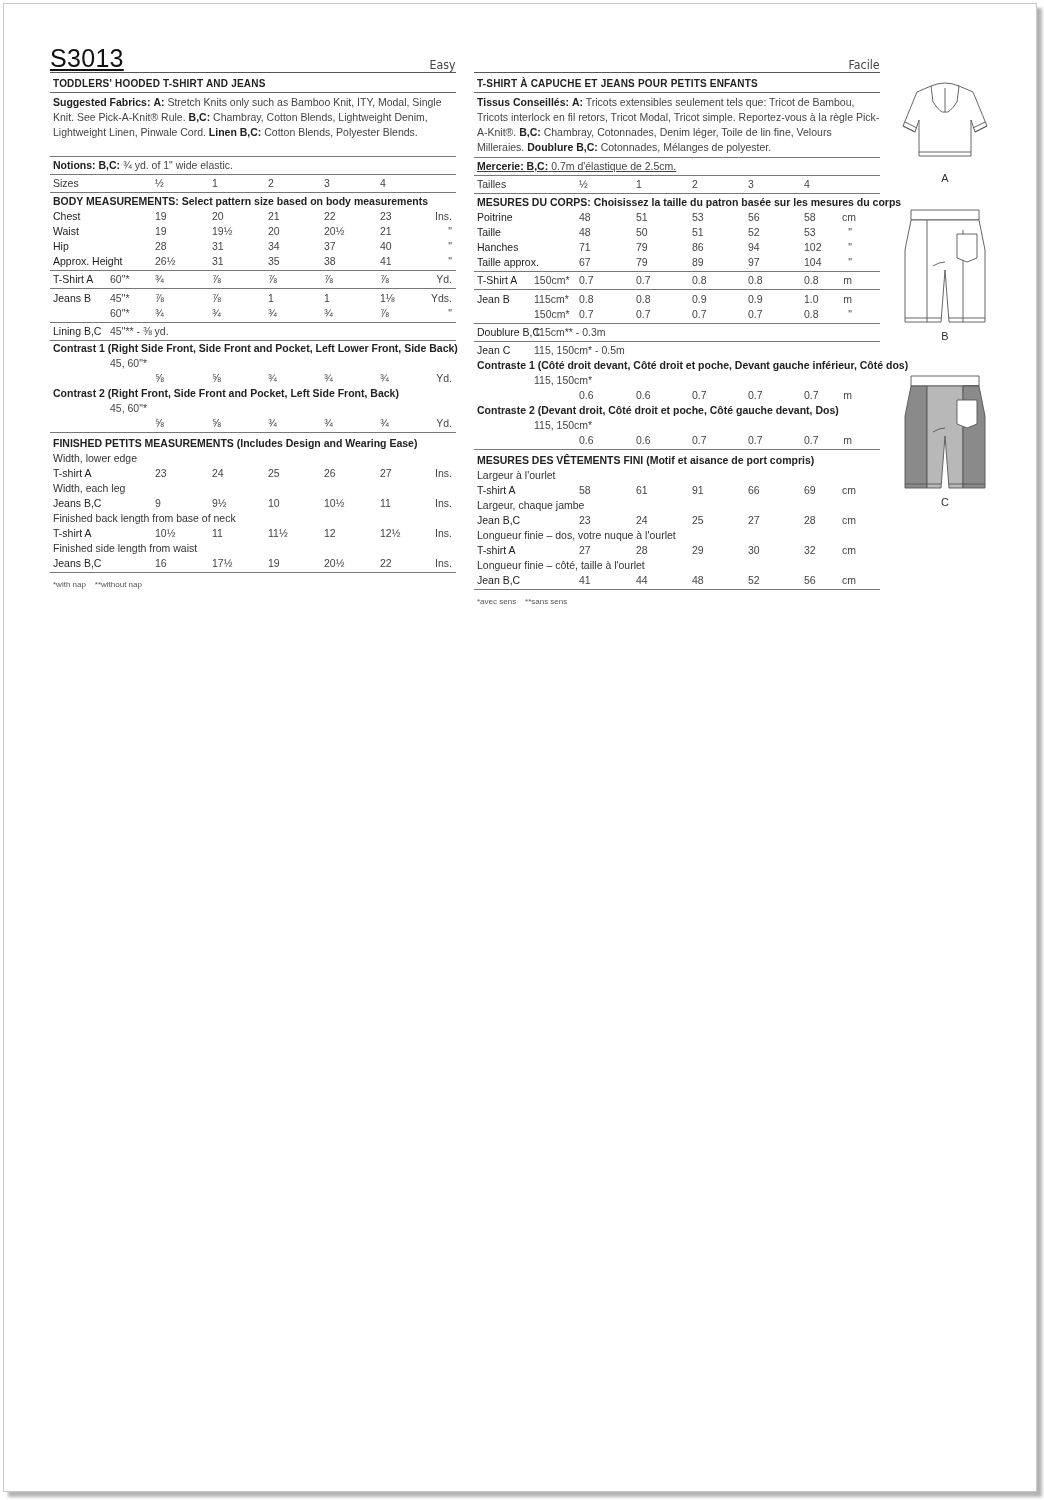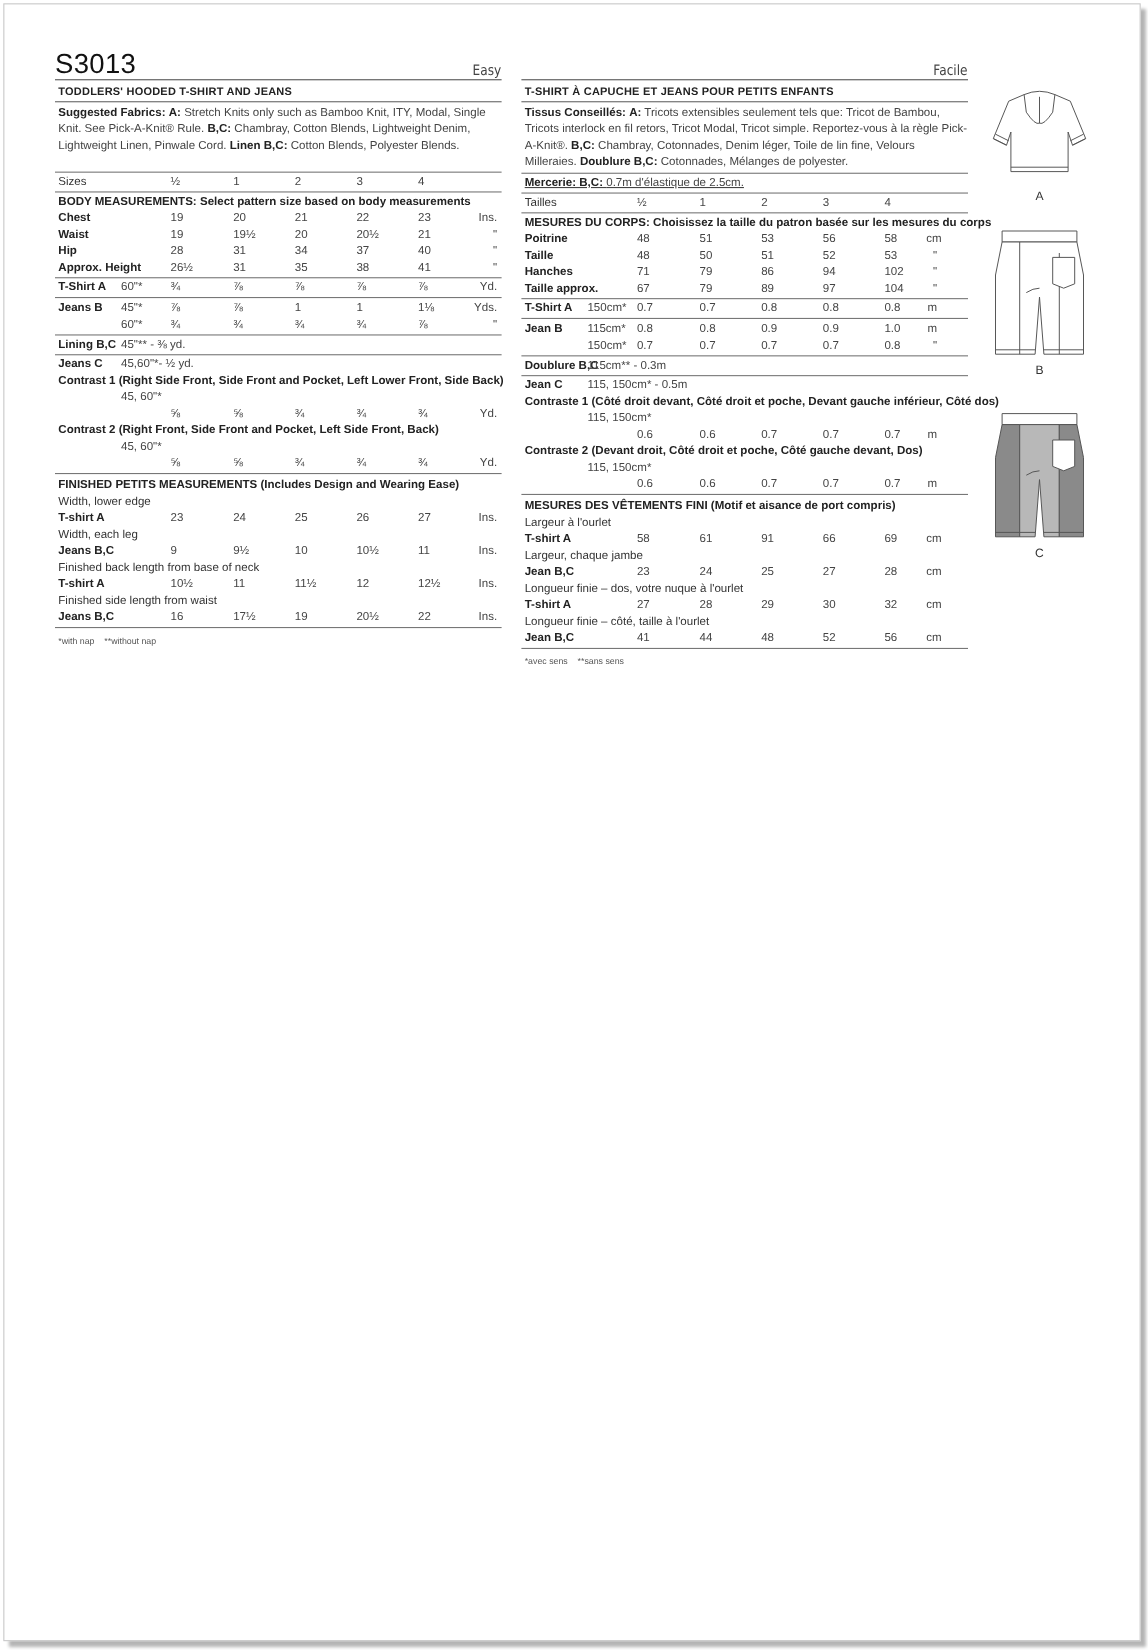--- a/index.html
+++ b/index.html
@@ -4,28 +4,28 @@
 <style>
   html, body { margin:0; padding:0; }
   body { width:1044px; height:1500px; background:#ffffff; position:relative; overflow:hidden;
          font-family:"Liberation Sans Narrow","Liberation Sans", sans-serif; color:#333; }
   .page { position:absolute; left:3px; top:3px; width:1032px; height:1487px; background:#fff;
           border:1px solid #c8c8c8; box-shadow: 5px 5px 3px #b4b4b4; }
   .col { position:absolute; top:44px; width:406px; font-size:10.5px; line-height:15px; }
   .col.en { left:50px; }
   .col.fr { left:474px; }
   .hdr { position:relative; height:28px; border-bottom:1.5px solid #555; }
-  .code { position:absolute; left:0; top:0; font-family:"Liberation Sans", sans-serif; font-size:25px; font-weight:400; color:#111; letter-spacing:0.3px; line-height:28px; }
+  .code { position:absolute; left:0; top:0; font-family:"Liberation Sans", sans-serif; font-size:25px; font-weight:400; color:#111; letter-spacing:0.3px; line-height:28px;text-decoration:underline; }
   .level { position:absolute; right:0; bottom:0; font-size:13px; color:#444; font-family:"DejaVu Sans", sans-serif; transform:scaleX(0.85); transform-origin:right bottom; }
   .title { font-weight:700; font-size:10px; letter-spacing:0.2px; padding:3px 0 1px 3px; border-bottom:1.5px solid #666; color:#222; }
   .para { padding:2px 0 2px 3px; color:#444; }
   .para b { color:#222; }
   .rule { border-bottom:1.5px solid #777; }
   .row { position:relative; height:15px; padding-left:3px; white-space:nowrap; color:#444; }
-  .row .lbl { position:absolute; left:3px; font-weight:700; color:#222; }
+  .row .lbl { position:absolute; left:3px; font-weight:400; color:#222; }
   .row .w { position:absolute; left:60px; color:#444; }
   .row .c { position:absolute; color:#444; }
   .c0 { left:105px; } .c1 { left:162px; } .c2 { left:218px; } .c3 { left:274px; } .c4 { left:330px; } .cu { right:4px; }
   .sec { font-weight:700; color:#222; padding-left:3px; height:15px; white-space:nowrap; }
   .sec span { font-weight:700; }
   .foot { font-size:8px; color:#555; padding:4px 0 0 3px; }
   .illus { position:absolute; left:895px; width:100px; text-align:center; }
   .illus .cap { font-family:"Liberation Sans", sans-serif; font-size:11px; color:#333; }
 </style>
 </head>
@@ -42,20 +42,24 @@
   <div class="para">
     <b>Suggested Fabrics:</b>
     <b>A:</b>
     <span>Stretch Knits only such as Bamboo Knit, ITY, Modal, Single Knit. See Pick-A-Knit® Rule.</span>
     <b>B,C:</b>
     <span>Chambray, Cotton Blends, Lightweight Denim, Lightweight Linen, Pinwale Cord.</span>
     <b>Linen B,C:</b>
     <span>Cotton Blends, Polyester Blends.</span>
   </div>
   <div style="height:14px" class="rule"></div>
+  <div class="para rule" style="padding-top:1px;padding-bottom:1px;">
+    <b>Notions: B,C:</b>
+    <span>¾ yd.  of 1" wide elastic.</span>
+  </div>
   <div class="row rule" style="height:16px;padding-top:1px;">
     <span class="lbl" style="font-weight:400;color:#333">Sizes</span>
     <span class="c c0">½</span>
     <span class="c c1">1</span>
     <span class="c c2">2</span>
     <span class="c c3">3</span>
     <span class="c c4">4</span>
   </div>
   <div class="sec" style="padding-top:1px;">
     <span>BODY MEASUREMENTS:</span>
@@ -122,24 +126,20 @@
     <span class="c c0">¾</span>
     <span class="c c1">¾</span>
     <span class="c c2">¾</span>
     <span class="c c3">¾</span>
     <span class="c c4">⅞</span>
     <span class="c cu">"</span>
   </div>
   <div class="row rule" style="height:16px;padding-top:1px">
     <span class="lbl">Lining B,C</span>
     <span class="w">45"** - ⅜ yd.</span>
-  </div>
-  <div class="row" style="padding-top:1px">
-    <span class="lbl">Jeans C</span>
-    <span class="w">45,60"*- ½ yd.</span>
   </div>
   <div class="sec">Contrast 1 (Right Side Front, Side Front and Pocket, Left Lower Front, Side Back)</div>
   <div class="row">
     <span class="w">45, 60"*</span>
   </div>
   <div class="row">
     <span class="c c0">⅝</span>
     <span class="c c1">⅝</span>
     <span class="c c2">¾</span>
     <span class="c c3">¾</span>

